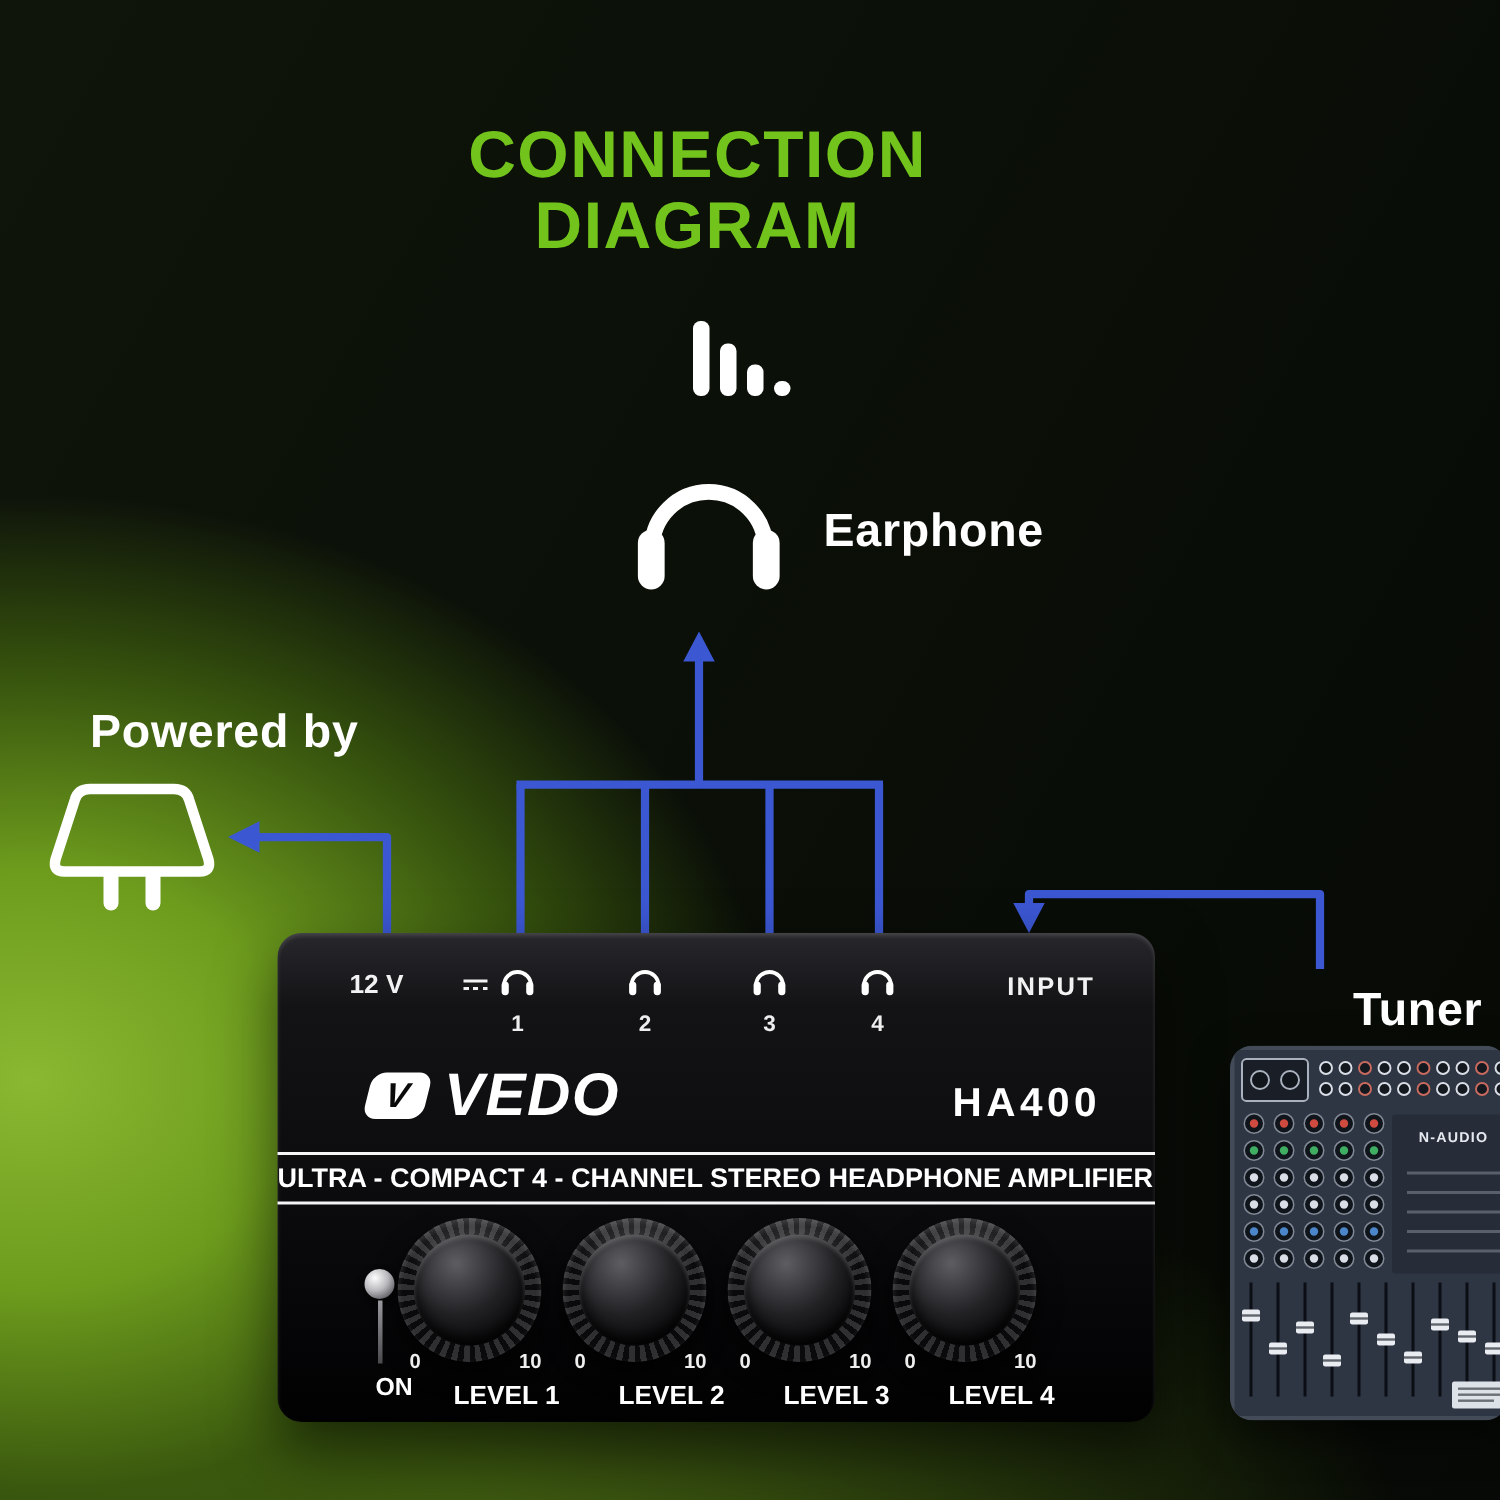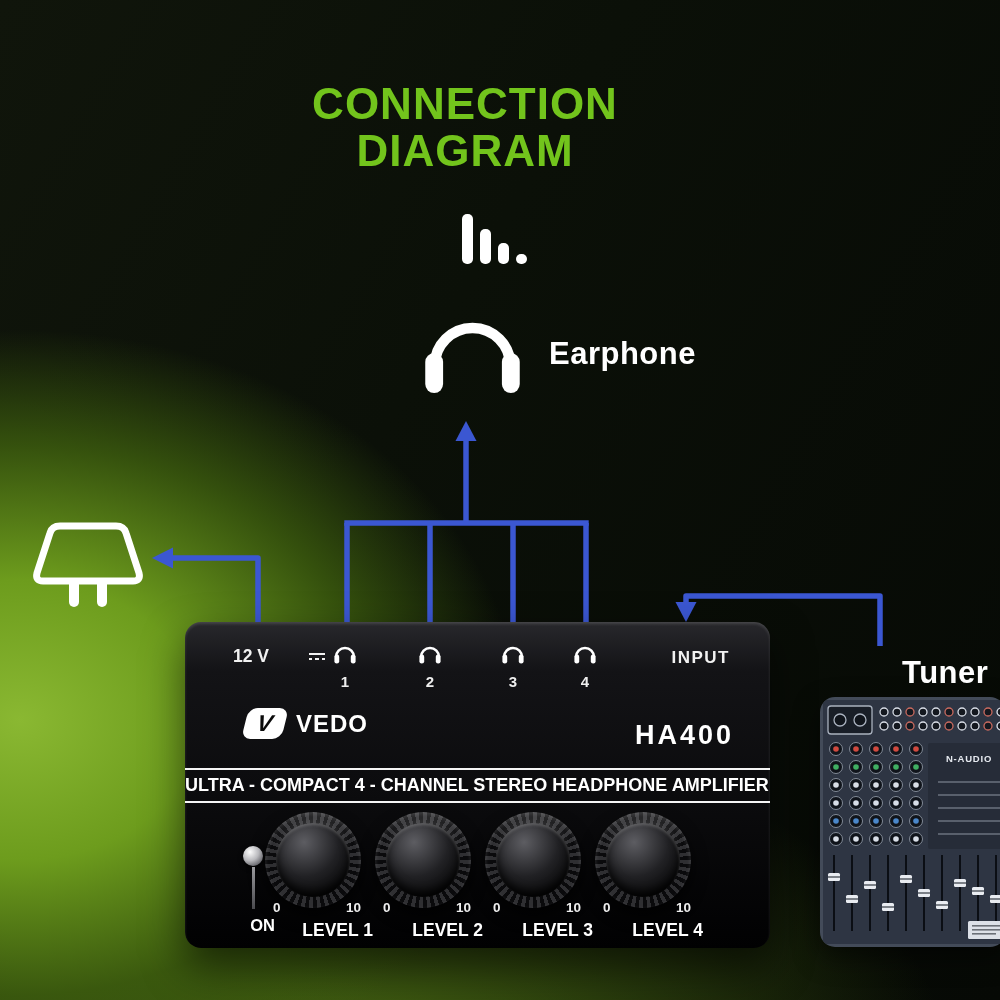--- a/index.html
+++ b/index.html
@@ -42,21 +42,21 @@
     background:repeating-linear-gradient(90deg,#f2f2f2 0 3.5px, transparent 3.5px 6.5px); }
   .jack { position:absolute; top:20px; width:40px; text-align:center; }
   .jack .num { margin-top:3px; color:#eee; font-size:15px; font-weight:600; }
   .jack1{left:140px;} .jack2{left:225px;} .jack3{left:308px;} .jack4{left:380px;}
   .input-label { position:absolute; right:40px; top:26px; color:#f2f2f2;
     font-weight:700; font-size:17px; letter-spacing:1.5px;margin-left:12px; }
   .brand-row { position:absolute; left:60px; top:86px; display:flex; align-items:center; gap:11px; }
   .brand-mark { width:40px; height:31px; background:#fff; border-radius:9px;
     transform:skewX(-14deg); display:flex; align-items:center; justify-content:center; }
   .brand-mark b { color:#0a0a0a; font-size:23px; font-weight:900; font-style:italic; transform:skewX(4deg); }
-  .brand-name { color:#fff; font-size:24px; font-weight:900; letter-spacing:1px; }
+  .brand-name { color:#fff; font-size:40px; font-weight:900; font-style:italic; letter-spacing:1px; }
   .model { position:absolute; right:36px; top:98px; color:#fff; font-size:27px;
     font-weight:700; letter-spacing:3px; }
   .tagline { position:absolute; left:0; right:0; top:146px; 
     border-top:2.5px solid #f5f5f5; border-bottom:2.5px solid #f5f5f5;
     padding:5px 0; color:#fff; font-weight:800; font-size:18px; white-space:nowrap; }
 
   .knob-unit { position:absolute; top:190px; width:120px; height:138px; }
   .ku1{left:68px;} .ku2{left:178px;} .ku3{left:288px;} .ku4{left:398px;}
   .knob { position:absolute; left:12px; top:0; width:96px; height:96px; border-radius:50%;
     background:
@@ -120,20 +120,21 @@
       <i class="sb4"></i>
   </div>
 
   <svg class="abs" style="left:420px; top:302px;" width="105" height="98" viewBox="0 0 100 92">
     <path d="M14,60 A36,36 0 0 1 86,60" fill="none" stroke="#fff" stroke-width="10" stroke-linecap="round"></path>
     <rect x="5" y="48" width="17" height="38" rx="8.5" fill="#fff"></rect>
     <rect x="78" y="48" width="17" height="38" rx="8.5" fill="#fff"></rect>
   </svg>
   <div class="big-label" style="left:549px; top:336px;">Earphone</div>
 
+  <div class="big-label" style="left:60px; top:470px;">Powered by</div>
   <svg class="abs" style="left:26px; top:516px;" width="124" height="100" viewBox="0 0 124 100">
     <path d="M34,10 L90,10 Q98,10 100,17 L113,57 Q115,65 107,65 L17,65 Q9,65 11,57 L24,17 Q26,10 34,10 Z" fill="none" stroke="#fff" stroke-width="7" stroke-linejoin="round"></path>
     <path d="M48,68 V86" stroke="#fff" stroke-width="10" stroke-linecap="round"></path>
     <path d="M76,68 V86" stroke="#fff" stroke-width="10" stroke-linecap="round"></path>
   </svg>
 
   <div class="device">
 
     <div class="pwr-spec">
       <span>12 V</span>

